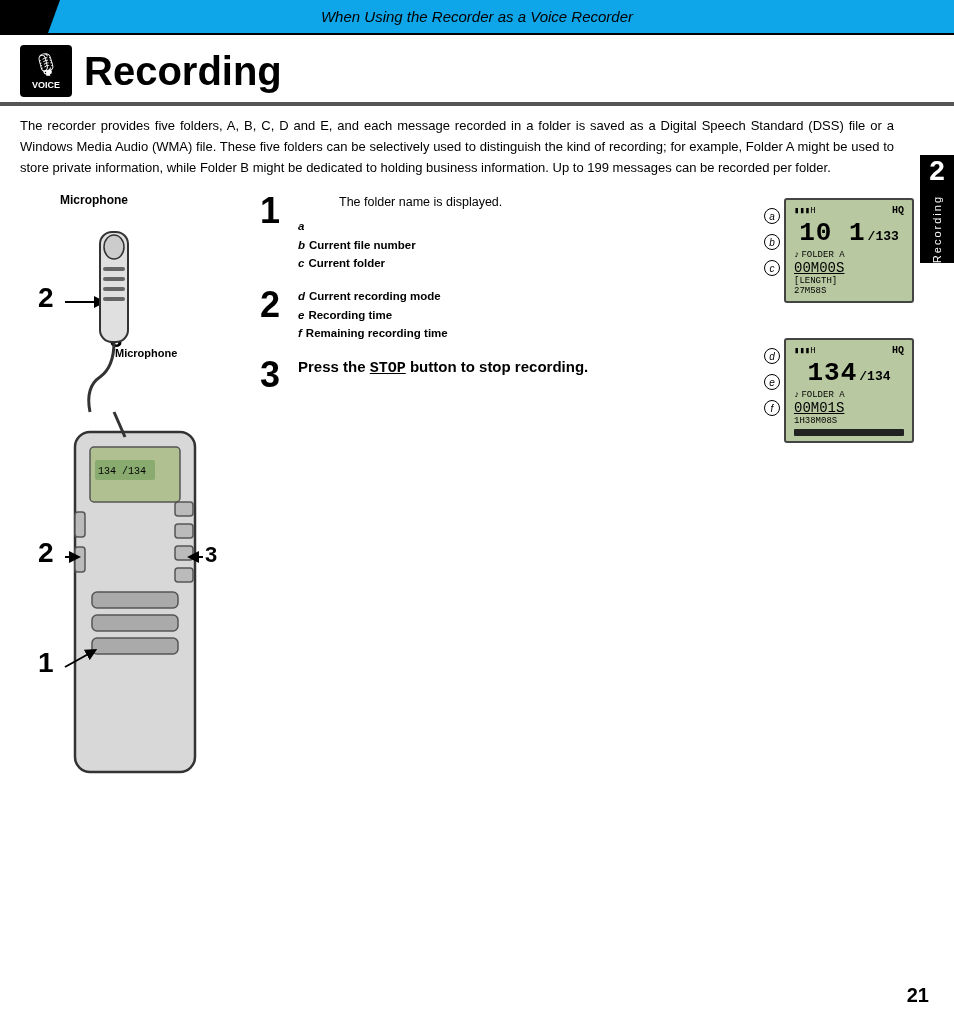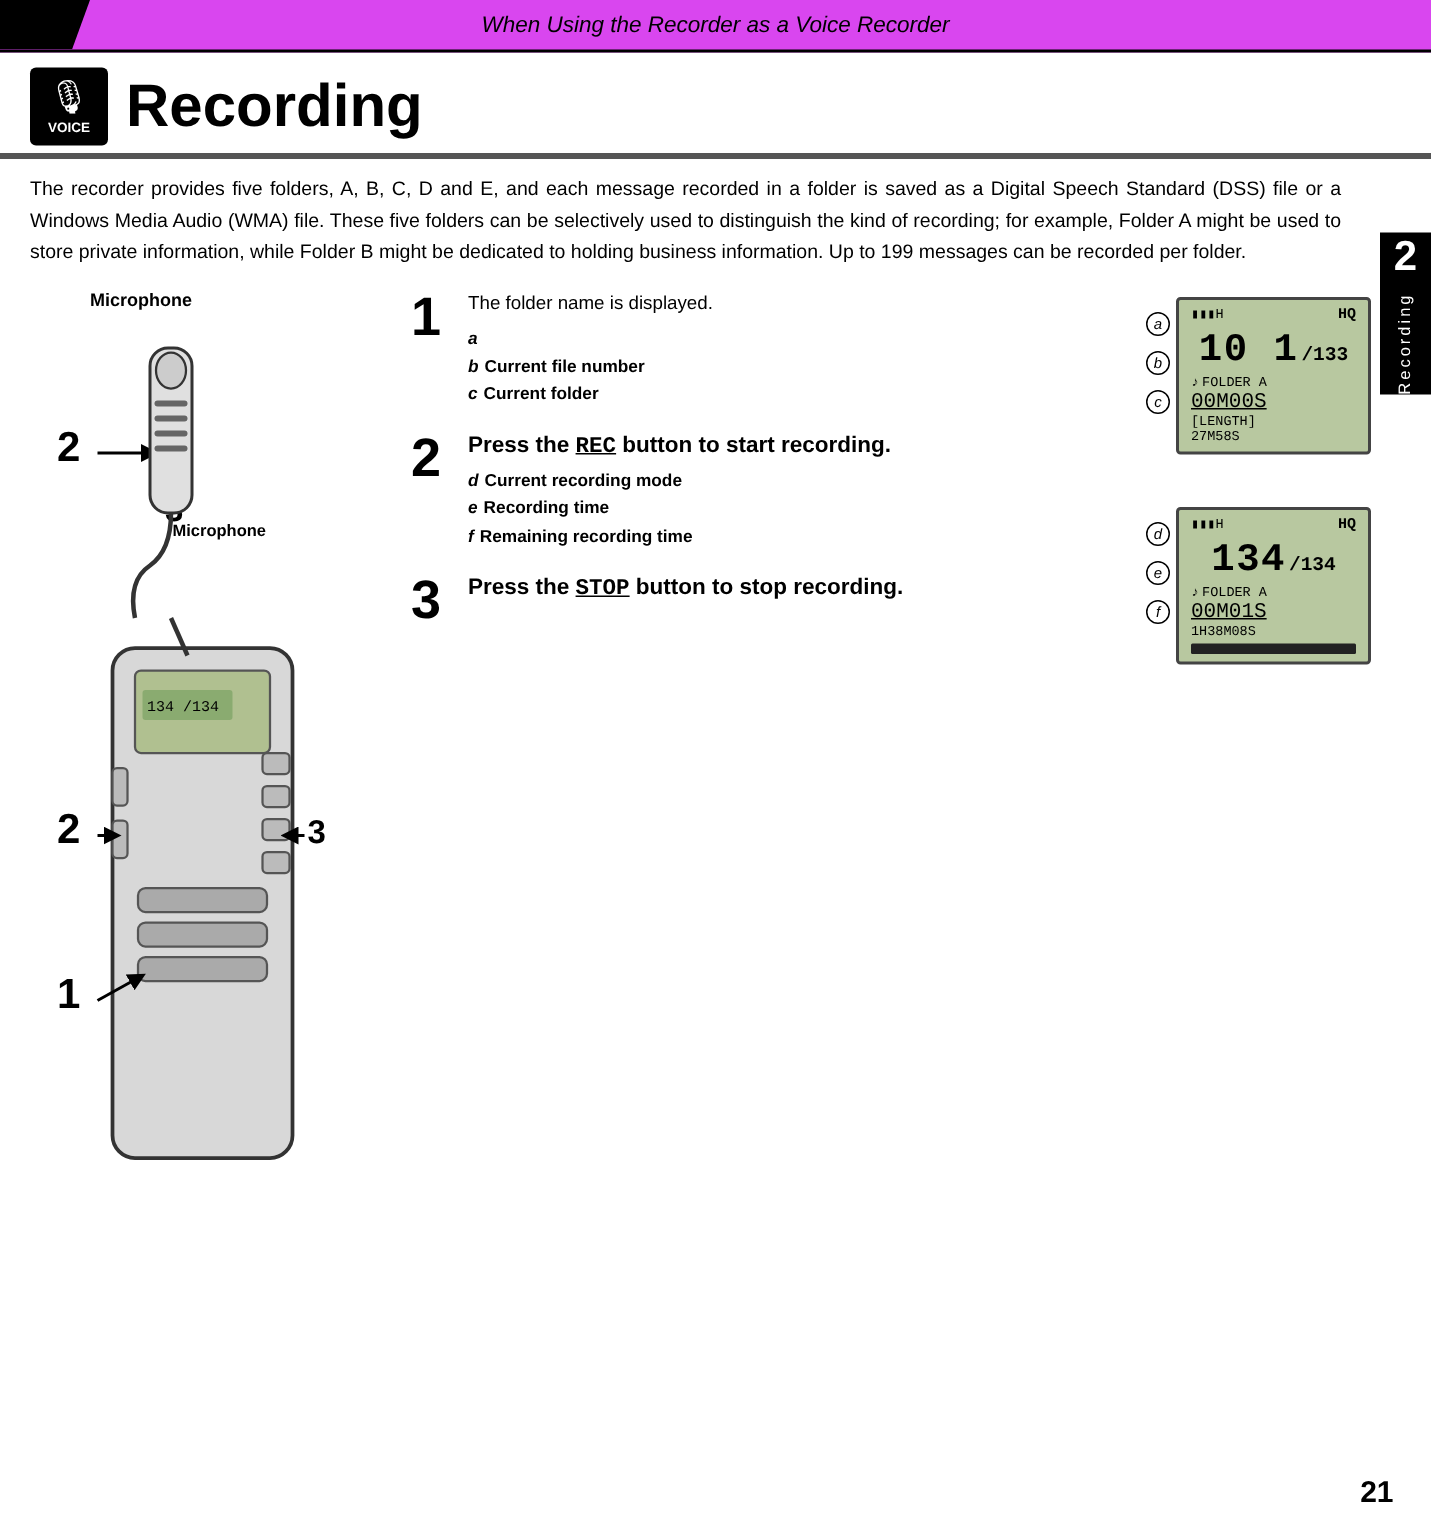--- a/index.html
+++ b/index.html
@@ -12,21 +12,21 @@
       color: #000;
       overflow: hidden;
       position: relative;
     }
 
     
     .header-bar {
       display: flex;
       align-items: center;
       justify-content: center;
-      background: #d946ef;
+      background: #0ea5e9;
       border-bottom: 2px solid #000;
       padding: 8px 0;
       position: relative;
     }
     .header-bar::before {
       content: '';
       position: absolute;
       left: 0;
       top: 0;
       width: 60px;
@@ -111,21 +111,21 @@
       font-size: 13px;
       line-height: 1.6;
       text-align: justify;
       margin-bottom: 15px;
       padding-right: 40px;
     }
 
     
     .content-area {
       display: flex;
-      gap: 24px;
+      gap: 10px;
       position: relative;
     }
 
     
     .diagram-area {
       width: 230px;
       flex-shrink: 0;
       position: relative;
     }
 
@@ -176,20 +176,21 @@
     .step-title .keyword {
       font-family: 'Courier New', monospace;
       font-weight: bold;
       text-decoration: underline;
     }
 
     .step-desc {
       font-size: 12.5px;
       line-height: 1.5;
       margin-bottom: 5px;
+      margin-left: 41px;
     }
 
     .step-list {
       list-style: none;
       padding: 0;
     }
 
     .step-list li {
       font-size: 11.5px;
       font-weight: bold;
@@ -402,23 +403,20 @@
                 <span class="step-list-label">c</span> 
                 <span>Current folder</span>
               </li>
           </ul>
         </div>
       </div>
 
       <div class="step">
         <div class="step-number">2</div>
         <div class="step-content">
-          <div class="step-title">
-            <span>Press the </span><span class="keyword">REC</span><span> button to start recording.</span>
-          </div>
           <ul class="step-list">
             <li>
                 <span class="step-list-label">d</span> 
                 <span>Current recording mode</span>
               </li>
             <li>
                 <span class="step-list-label">e</span> 
                 <span>Recording time</span>
               </li>
             <li>

